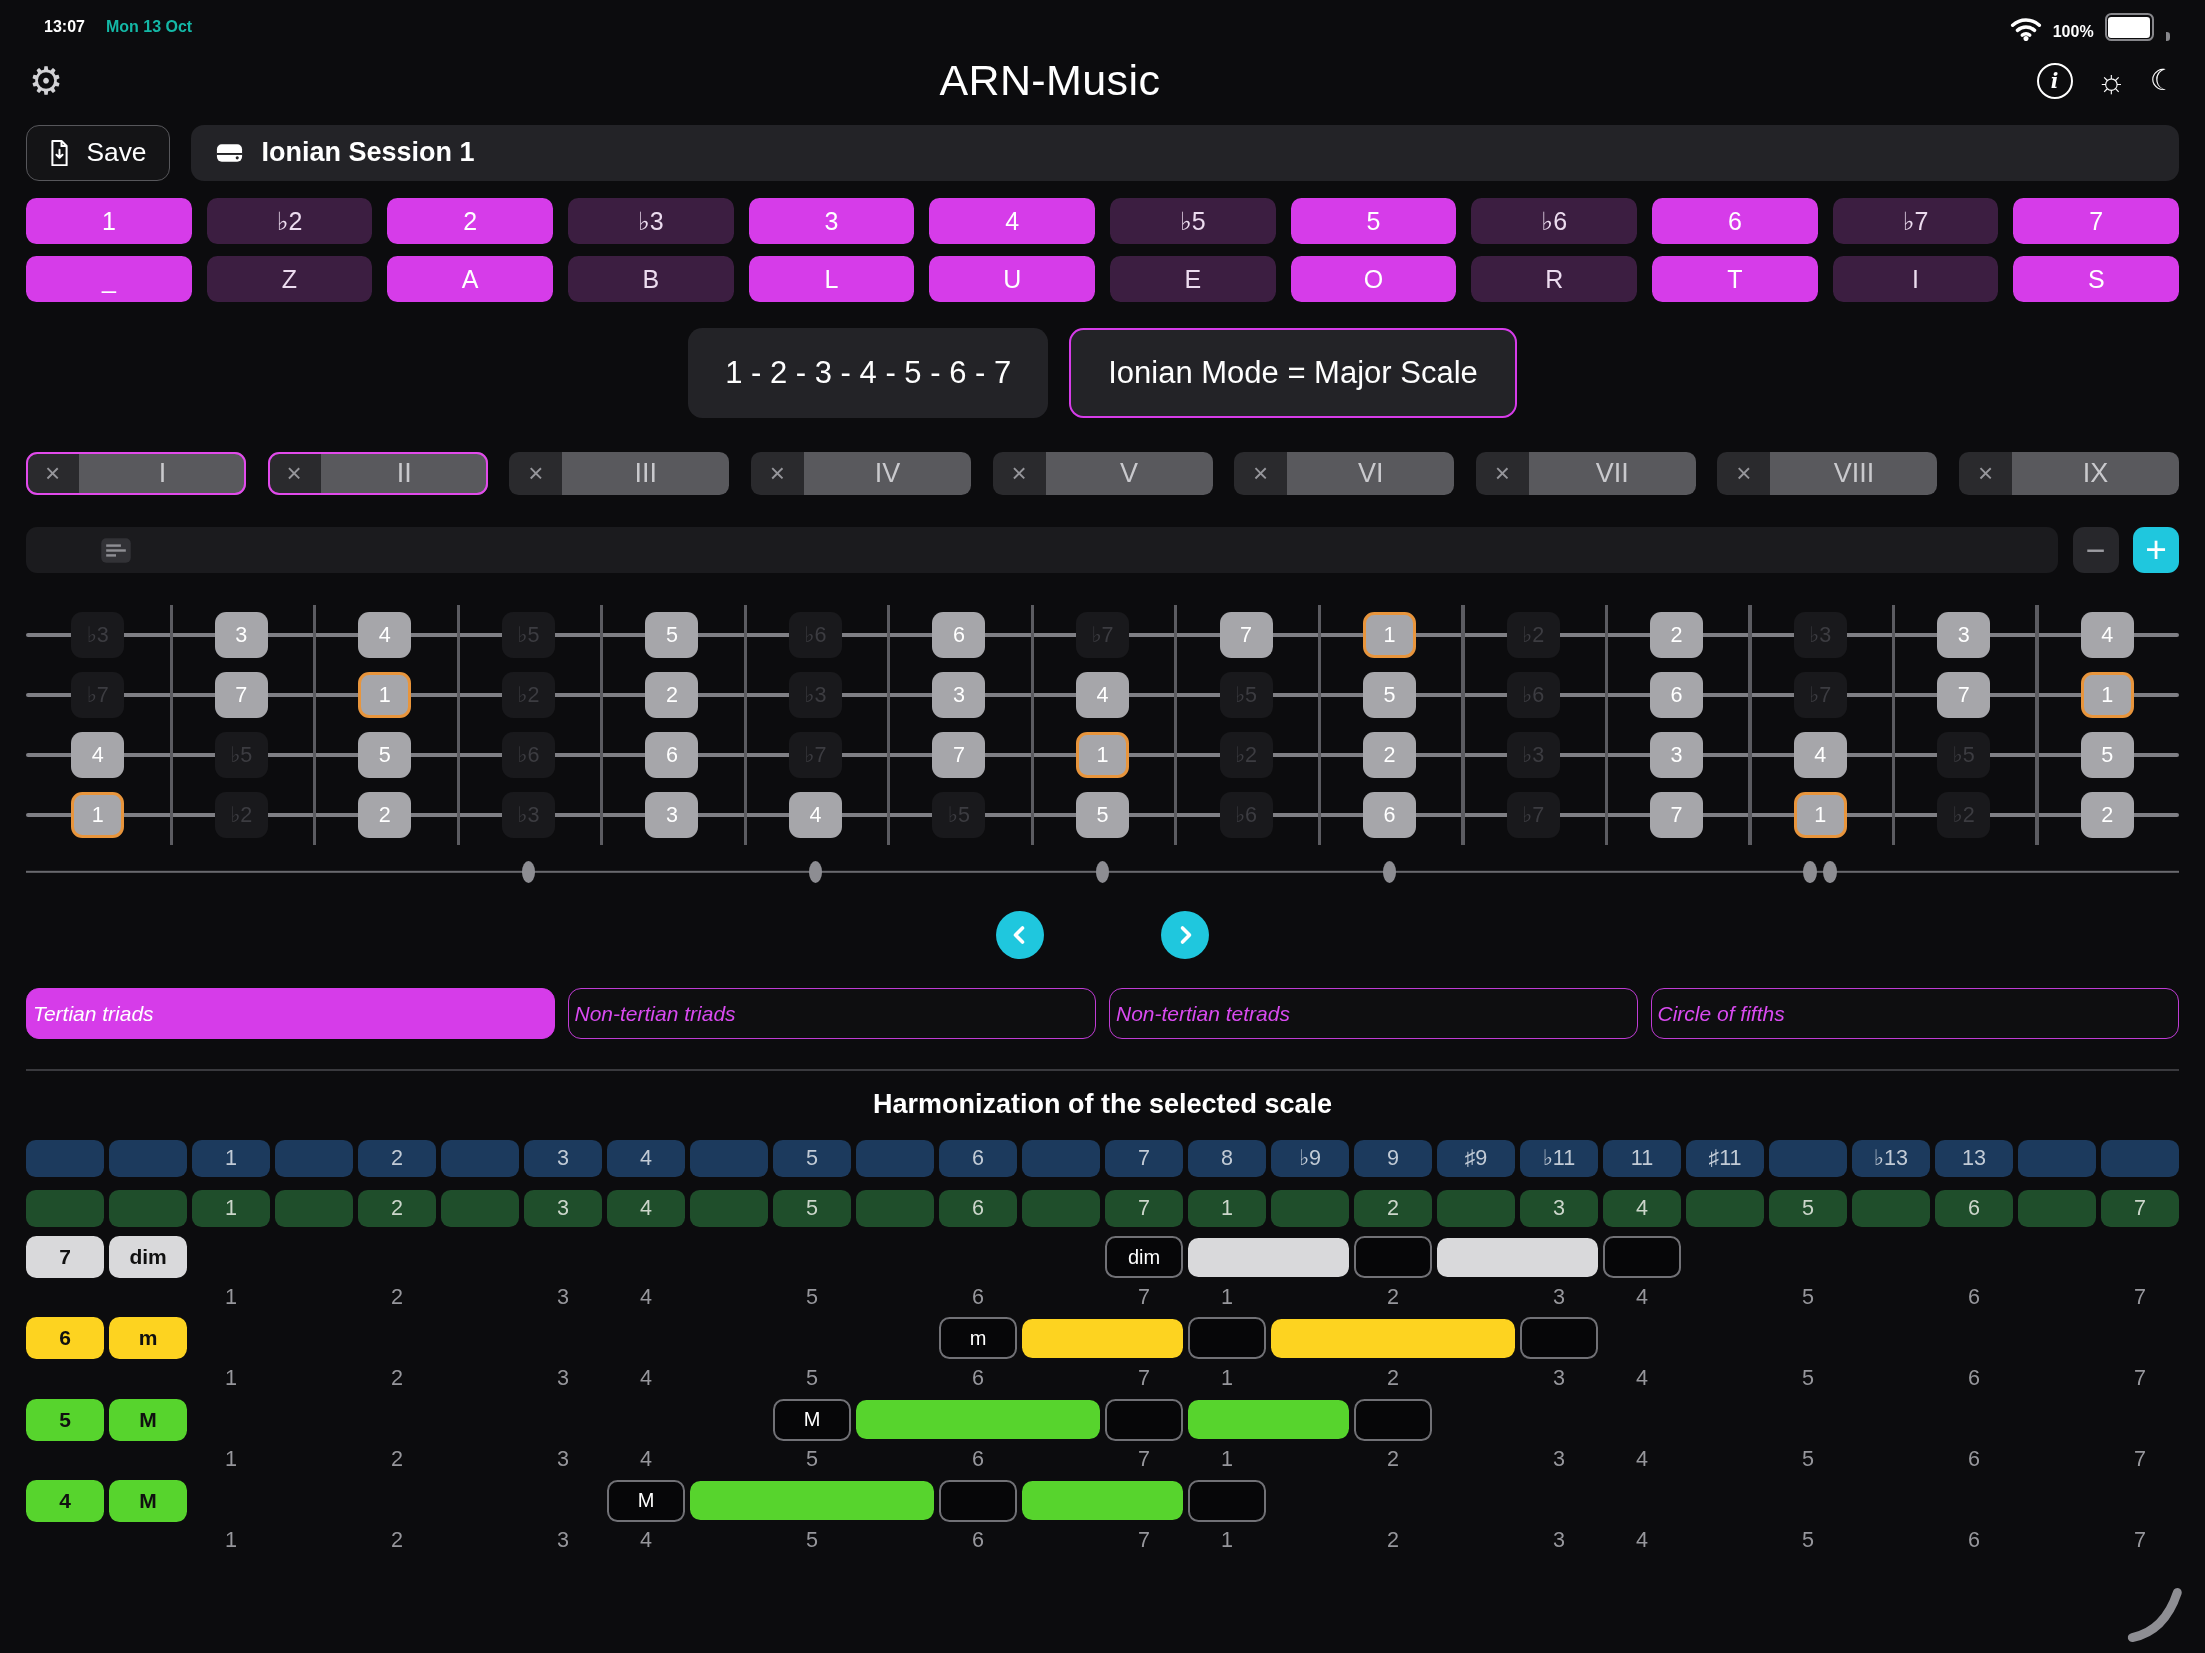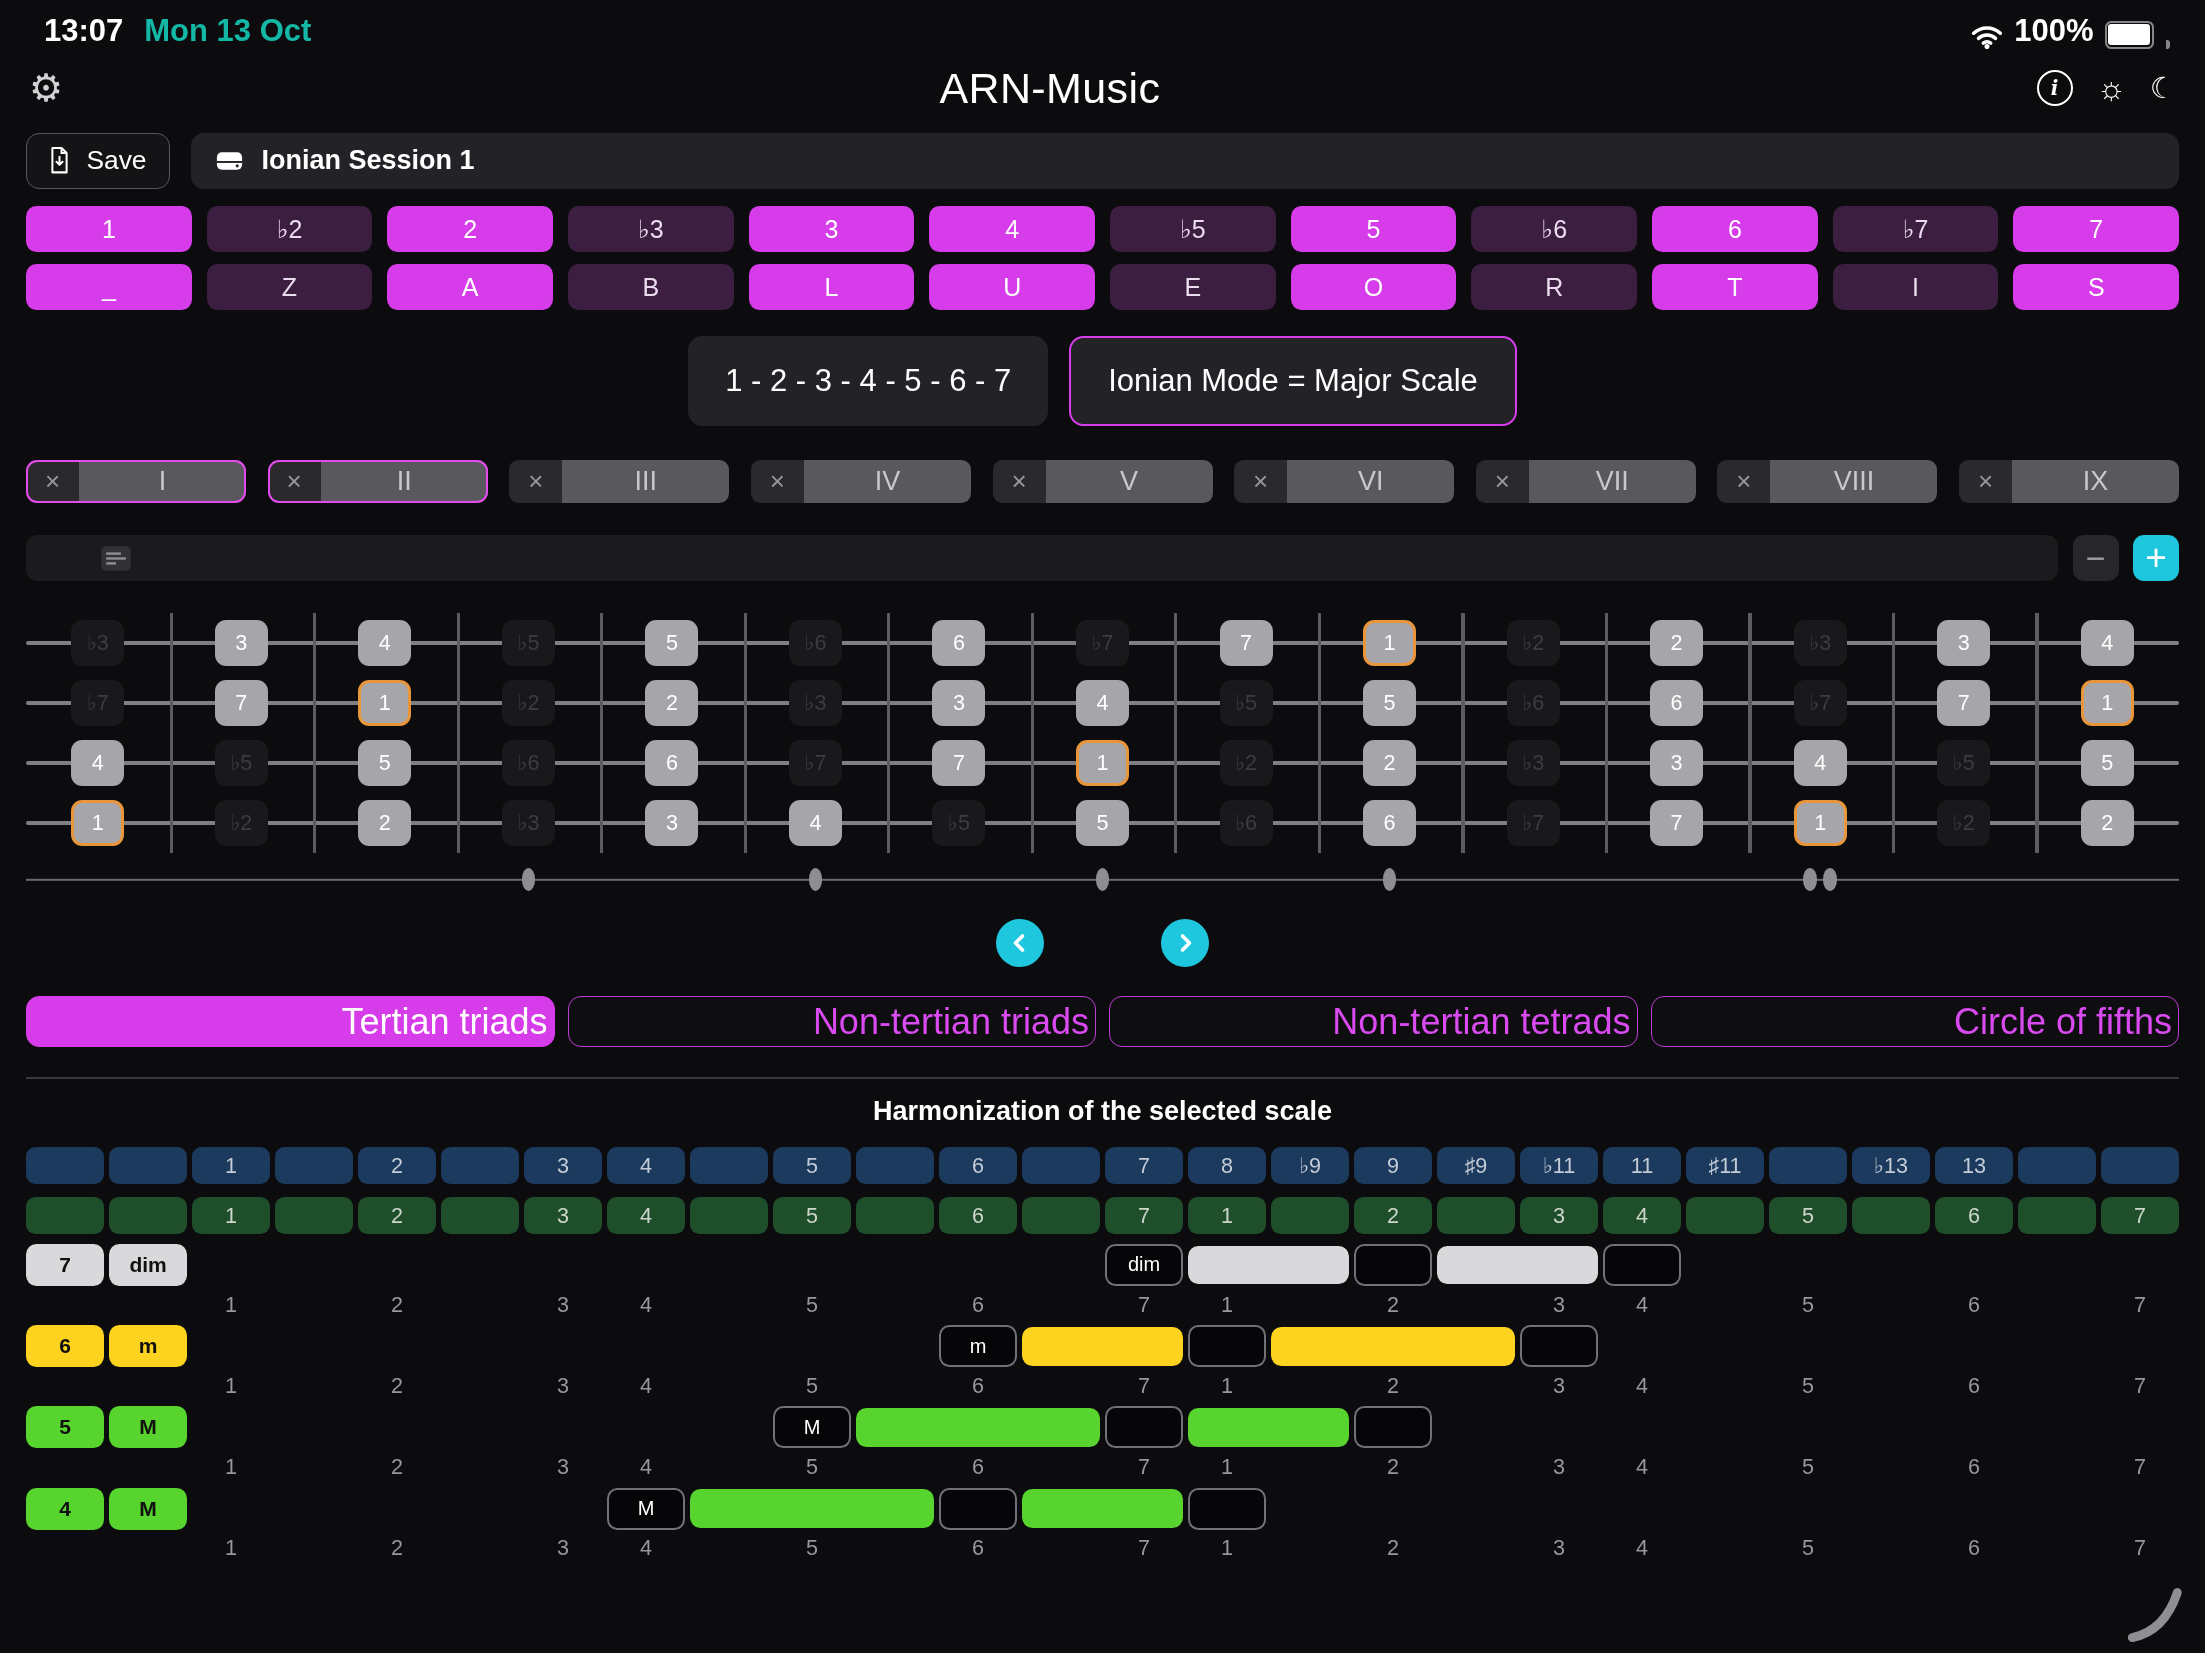--- a/index.html
+++ b/index.html
@@ -1,19 +1,19 @@
 <!DOCTYPE html>
 <html style="--accent: #d63ce9; --accent_dim: #3c1e41; --cyan: #1fc7de; --root_orange: #e8953c; --interval_cell: #1c3a5d; --scale_cell: #1f4e2b;font-size:13px"><head>
 <meta charset="utf-8">
 <style>
   html,body{margin:0;padding:0;background:#000;}
   .page{position:relative;width:2205px;height:1654px;background:#0c0c0e;overflow:hidden;
         font-family:"Liberation Sans","DejaVu Sans",sans-serif;color:#fff;}
   
-  .status-bar{display:flex;justify-content:space-between;align-items:center;padding:13px 35px 0 44px;font-size:31px;}
+  .status-bar{display:flex;justify-content:space-between;align-items:center;padding:13px 35px 0 44px;font-size:16px;}
   .sb-left{display:flex;gap:21px;}
   .sb-time{font-weight:700;} .sb-date{font-weight:600;color:#14b8a6;}
   .sb-right{display:flex;align-items:flex-end;gap:11.2px;font-weight:600;}
   .batt{width:42px;height:21px;border:2.4px solid #87878b;border-radius:6.4px;padding:1.6px;display:inline-block;box-sizing:content-box;}
   .batt-fill{display:block;width:100%;height:100%;background:#fff;border-radius:3.2px;}
   .batt-nub{width:4px;height:8.8px;background:#87878b;border-radius:0 3.2px 3.2px 0;margin-left:0.8px;}
   
   .header-row{display:flex;align-items:center;margin-top:6.4px;padding:0 29px;height:66px;}
   .gear{font-size:38px;color:#d2d2d5;line-height:1;cursor:default;}
   .title{flex:1;display:flex;justify-content:center;align-items:baseline;gap:37px;font-size:43px;font-weight:500;letter-spacing:0.4px;}
@@ -72,22 +72,22 @@
   .rail-grid{position:absolute;inset:0;display:grid;grid-template-columns:repeat(15,1fr);}
   .dot-cell{display:flex;align-items:center;justify-content:center;gap:6.4px;}
   .dot{width:13.6px;height:22.4px;background:#8d8d92;border-radius:50%;}
   .dot-cell .d2{display:none;} .dot-cell.dbl .d2{display:block;}
   
   .nav-row{display:flex;justify-content:center;gap:117px;margin-top:26px;height:48px;}
   .nav-btn{width:48px;height:48px;border-radius:50%;background:var(--cyan,#1fc7de);border:none;display:flex;
            align-items:center;justify-content:center;cursor:pointer;}
   
   .tabs{display:flex;gap:13px;margin:29px 26px 0;height:51px;}
-  .tab{flex:1;border-radius:13px;background:#0e0e10;border:1.6px solid #bf3cd4;color:#d94af0;font-size:36px;cursor:pointer;
-       display:flex;align-items:center;justify-content:flex-end;}
+  .tab{flex:1;border-radius:13px;background:#0e0e10;border:1.6px solid #bf3cd4;color:#d94af0;font-size:21px;cursor:pointer;
+       display:flex;align-items:center;justify-content:flex-start;font-style:italic;}
   .tab.sel{background:var(--accent,#d63ce9);border-color:var(--accent,#d63ce9);color:#fff;}
   .divider{height:1.6px;background:#3a3a3e;margin:30px 26px 0;}
   .harm-heading{text-align:center;font-size:27px;font-weight:700;margin-top:17.6px;height:32px;}
   
   .grid-row{display:grid;grid-template-columns:repeat(26,1fr);gap:4.8px;margin:0 26px;height:37px;}
   .grid-row.blue{margin-top:19px;} .grid-row.green{margin-top:13px;}
   .cell{border-radius:9.6px;display:flex;align-items:center;justify-content:center;font-size:21.6px;}
   .blue .cell{background:var(--interval_cell,#1c3a5d);color:#c2cbd6;}
   .green .cell{background:var(--scale_cell,#1f4e2b);color:#ccd6cb;}
   .chord-grid{display:grid;grid-template-columns:repeat(26,1fr);gap:4.8px;margin:9.6px 26px 0;height:42px;}

